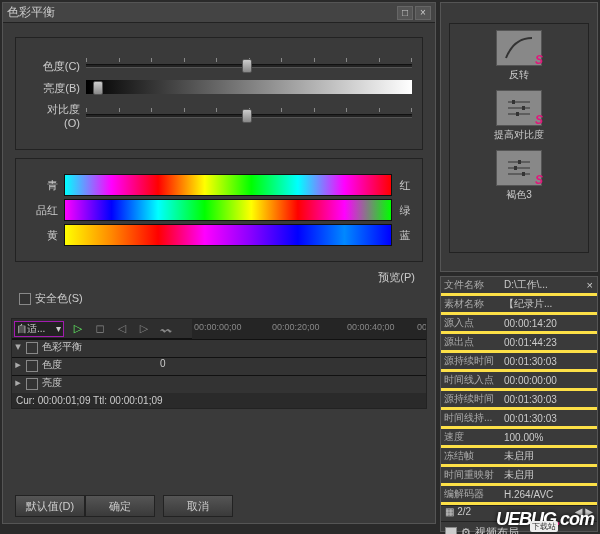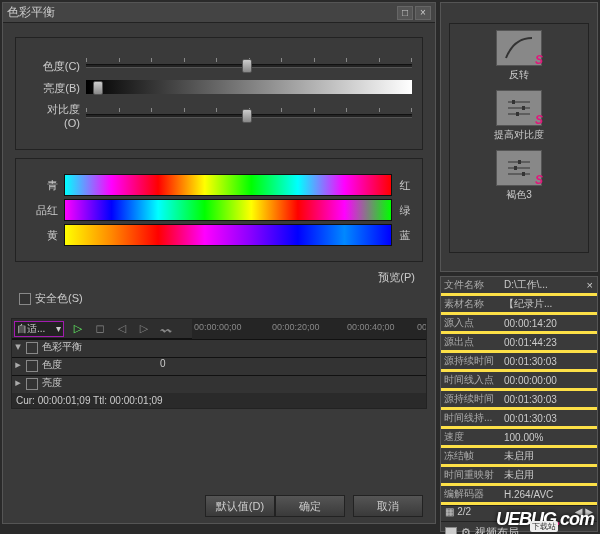--- a/index.html
+++ b/index.html
@@ -45,21 +45,21 @@
 .tl-btn.play { color: #6f6; }
 .tl-ruler { flex: 1; height: 20px; background: #252525; margin-left: 18px; position: relative; font-size: 9px; color: #888; overflow: hidden; }
 .tl-ruler span { position: absolute; top: 3px; }
 .tl-track { display: flex; height: 18px; border-top: 1px solid #111; background: #333; }
 .tl-track .expand { width: 12px; text-align: center; color: #aaa; cursor: pointer; }
 .tl-track .chk { width: 12px; height: 12px; border: 1px solid #888; margin: 2px; }
 .tl-track .name { flex: 0 0 120px; padding-left: 2px; font-size: 10px; }
 .tl-track .val { flex: 0 0 40px; font-size: 10px; }
 .tl-status { padding: 2px 4px; font-size: 10px; background: #2a2a2a; }
 
-.footer { position: absolute; bottom: 6px; left: 12px; right: 12px; display: flex; justify-content: flex-end; }
+.footer { position: absolute; bottom: 6px; left: 12px; right: 12px; display: flex; justify-content: flex-start; }
 .btn { width: 70px; height: 22px; background: linear-gradient(#555,#3a3a3a); border: 1px solid #222; color: #ccc; display: flex; align-items: center; justify-content: center; cursor: pointer; font-size: 11px; }
 
 .side-top { position: absolute; left: 440px; top: 2px; right: 2px; height: 270px; background: #3a3a3a; border: 1px solid #555; }
 .side-top-inner { border: 1px solid #222; margin: 20px 8px; height: 230px; padding: 6px; display: flex; flex-direction: column; align-items: center; gap: 8px; overflow: hidden; }
 .fx-item { width: 60px; text-align: center; }
 .fx-thumb { width: 46px; height: 36px; background: #888; border: 1px solid #555; margin: 0 auto 2px; position: relative; display: flex; align-items: center; justify-content: center; }
 .fx-thumb .s { position: absolute; bottom: -2px; right: -2px; color: #e0187b; font-size: 12px; font-weight: bold; font-style: italic; }
 .fx-label { font-size: 10px; }
 
 .side-bot { position: absolute; left: 440px; top: 276px; right: 2px; bottom: 2px; background: #3a3a3a; border: 1px solid #555; }

